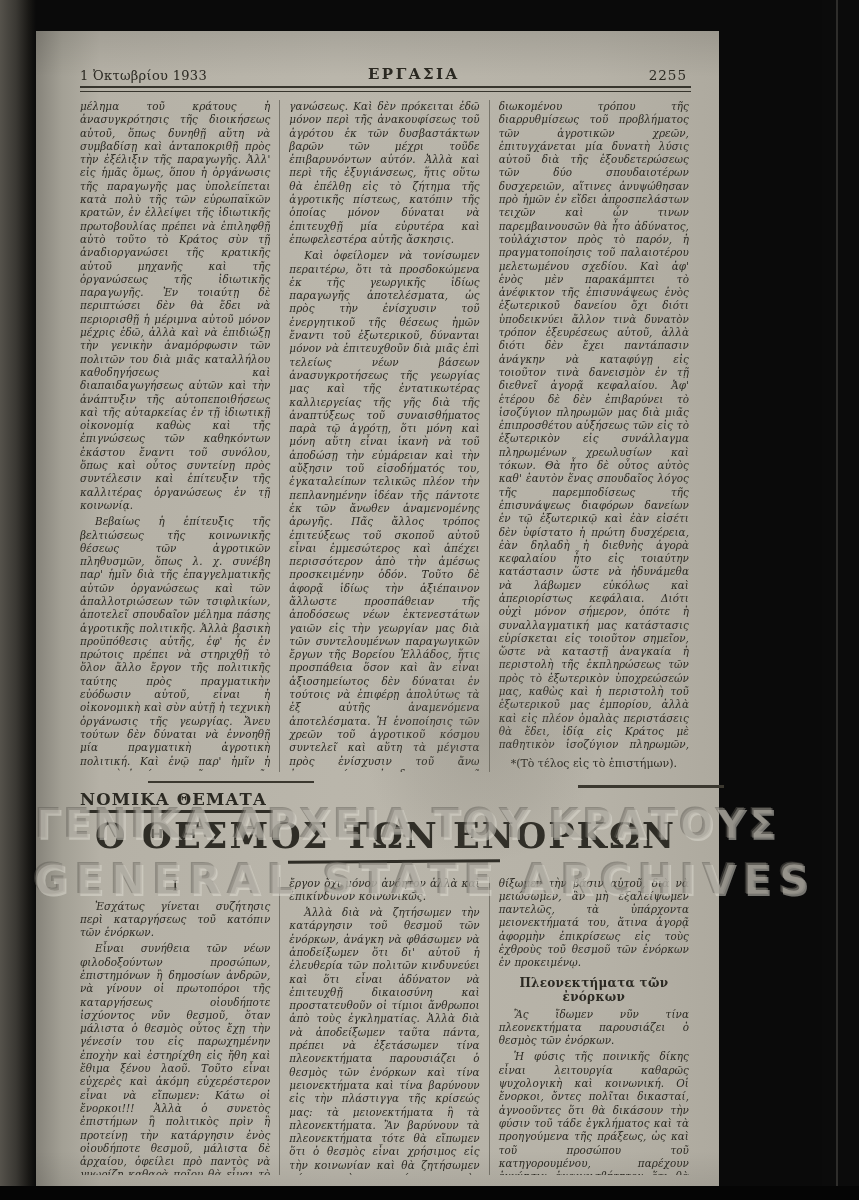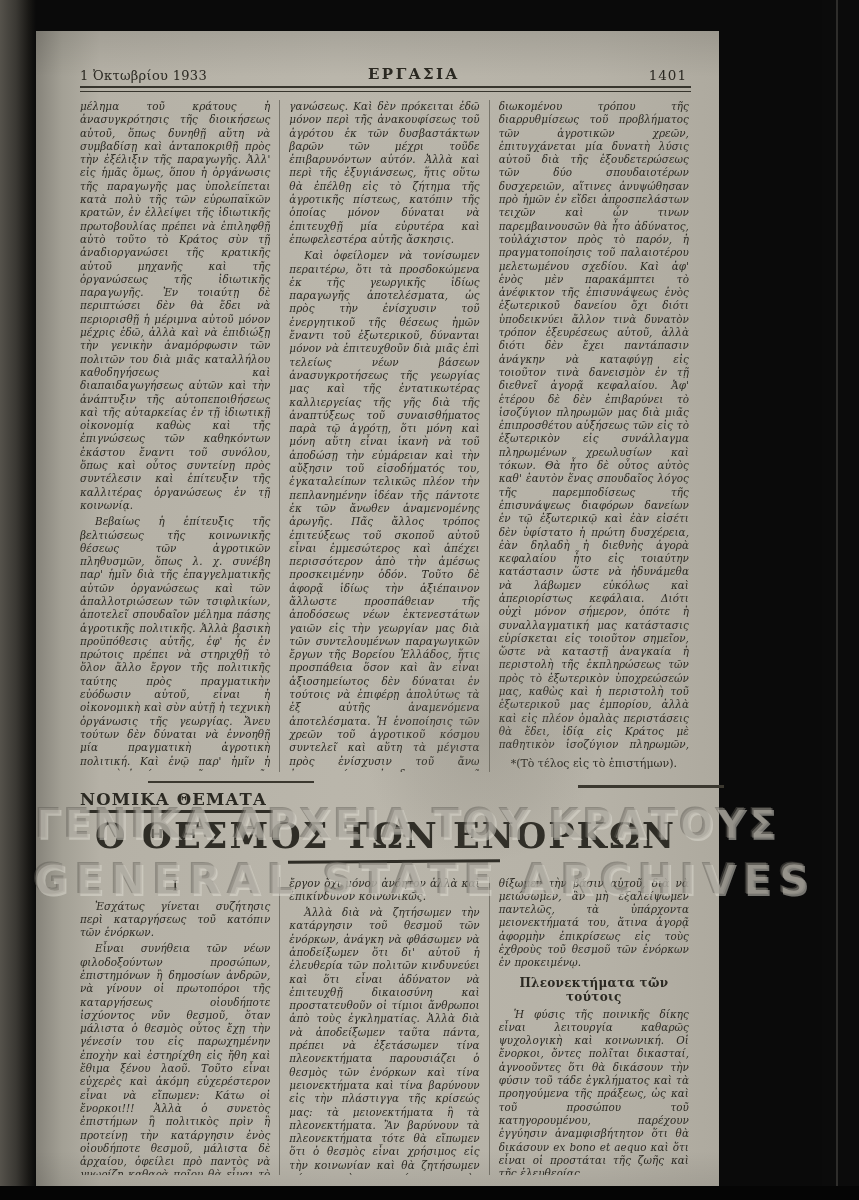--- a/index.html
+++ b/index.html
@@ -81,21 +81,21 @@
 <div class="left-edge"></div>
 <div class="right-edge">
     <div class="scratch"></div>
   </div>
 
 <div class="page">
 
   <div class="hdr">
     <span class="date">1 Ὀκτωβρίου 1933</span>
     <span class="masthead">ΕΡΓΑΣΙΑ</span>
-    <span class="pagenum">1401</span>
+    <span class="pagenum">2255</span>
   </div>
   <div class="double-rule"></div>
 
   <div class="cols top">
     <div class="col">
       <p class="p cont">μέλημα τοῦ κράτους ἡ ἀνασυγκρότησις τῆς διοικήσεως αὐτοῦ, ὅπως δυνηθῇ αὕτη νὰ συμβαδίσῃ καὶ ἀνταποκριθῇ πρὸς τὴν ἐξέλιξιν τῆς παραγωγῆς. Ἀλλ' εἰς ἡμᾶς ὅμως, ὅπου ἡ ὀργάνωσις τῆς παραγωγῆς μας ὑπολείπεται κατὰ πολὺ τῆς τῶν εὐρωπαϊκῶν κρατῶν, ἐν ἐλλείψει τῆς ἰδιωτικῆς πρωτοβουλίας πρέπει νὰ ἐπιληφθῇ αὐτὸ τοῦτο τὸ Κράτος σὺν τῇ ἀναδιοργανώσει τῆς κρατικῆς αὐτοῦ μηχανῆς καὶ τῆς ὀργανώσεως τῆς ἰδιωτικῆς παραγωγῆς. Ἐν τοιαύτῃ δὲ περιπτώσει δὲν θὰ ἔδει νὰ περιορισθῇ ἡ μέριμνα αὐτοῦ μόνον μέχρις ἐδῶ, ἀλλὰ καὶ νὰ ἐπιδιώξῃ τὴν γενικὴν ἀναμόρφωσιν τῶν πολιτῶν του διὰ μιᾶς καταλλήλου καθοδηγήσεως καὶ διαπαιδαγωγήσεως αὐτῶν καὶ τὴν ἀνάπτυξιν τῆς αὐτοπεποιθήσεως καὶ τῆς αὐταρκείας ἐν τῇ ἰδιωτικῇ οἰκονομίᾳ καθὼς καὶ τῆς ἐπιγνώσεως τῶν καθηκόντων ἑκάστου ἔναντι τοῦ συνόλου, ὅπως καὶ οὗτος συντείνῃ πρὸς συντέλεσιν καὶ ἐπίτευξιν τῆς καλλιτέρας ὀργανώσεως ἐν τῇ κοινωνίᾳ.</p>
       <p class="p">Βεβαίως ἡ ἐπίτευξις τῆς βελτιώσεως τῆς κοινωνικῆς θέσεως τῶν ἀγροτικῶν πληθυσμῶν, ὅπως λ. χ. συνέβη παρ' ἡμῖν διὰ τῆς ἐπαγγελματικῆς αὐτῶν ὀργανώσεως καὶ τῶν ἀπαλλοτριώσεων τῶν τσιφλικίων, ἀποτελεῖ σπουδαῖον μέλημα πάσης ἀγροτικῆς πολιτικῆς. Ἀλλὰ βασικὴ προϋπόθεσις αὐτῆς, ἐφ' ἧς ἐν πρώτοις πρέπει νὰ στηριχθῇ τὸ ὅλον ἄλλο ἔργον τῆς πολιτικῆς ταύτης πρὸς πραγματικὴν εὐόδωσιν αὐτοῦ, εἶναι ἡ οἰκονομικὴ καὶ σὺν αὐτῇ ἡ τεχνικὴ ὀργάνωσις τῆς γεωργίας. Ἄνευ τούτων δὲν δύναται νὰ ἐννοηθῇ μία πραγματικὴ ἀγροτικὴ πολιτική. Καὶ ἐνῷ παρ' ἡμῖν ἡ τεχνικὴ ὀργάνωσις τῆς γεωργικῆς παραγωγῆς ἔτυχε μερίμνης τινὸς κατὰ τὸ μᾶλλον καὶ ἧττον ἀξίας λόγου, εἰ καὶ ἐν αὐτῇ εὑρισκόμεθα εἰσέτι μακρὰν τοῦ εὐκταίου ἀποτελέσματος, ἐν τῇ οἰκονομικῇ ὀργανώσει τῆς γεωργικῆς παραγωγῆς, ἡ σημειωθεῖσα προσπάθεια ὑπῆρξεν ἔτι μικροτέρα. Ἡ ἑνοποίησις τῶν ἀγροτικῶν χρεῶν προσκρούει εἰς τὴν σφαῖραν τοῦ δευτέρου τούτου εἴδους ὀρ-</p>
     </div>
     <div class="col">
       <p class="p cont">γανώσεως. Καὶ δὲν πρόκειται ἐδῶ μόνον περὶ τῆς ἀνακουφίσεως τοῦ ἀγρότου ἐκ τῶν δυσβαστάκτων βαρῶν τῶν μέχρι τοῦδε ἐπιβαρυνόντων αὐτόν. Ἀλλὰ καὶ περὶ τῆς ἐξυγιάνσεως, ἥτις οὕτω θὰ ἐπέλθῃ εἰς τὸ ζήτημα τῆς ἀγροτικῆς πίστεως, κατόπιν τῆς ὁποίας μόνον δύναται νὰ ἐπιτευχθῇ μία εὐρυτέρα καὶ ἐπωφελεστέρα αὐτῆς ἄσκησις.</p>
@@ -124,21 +124,22 @@
       <div class="numeral">I</div>
       <p class="p">Ἐσχάτως γίνεται συζήτησις περὶ καταργήσεως τοῦ κατόπιν τῶν ἐνόρκων.</p>
       <p class="p">Εἶναι συνήθεια τῶν νέων φιλοδοξούντων προσώπων, ἐπιστημόνων ἢ δημοσίων ἀνδρῶν, νὰ γίνουν οἱ πρωτοπόροι τῆς καταργήσεως οἱουδήποτε ἰσχύοντος νῦν θεσμοῦ, ὅταν μάλιστα ὁ θεσμὸς οὗτος ἔχῃ τὴν γένεσίν του εἰς παρωχημένην ἐποχὴν καὶ ἐστηρίχθη εἰς ἤθη καὶ ἔθιμα ξένου λαοῦ. Τοῦτο εἶναι εὐχερὲς καὶ ἀκόμη εὐχερέστερον εἶναι νὰ εἴπωμεν: Κάτω οἱ ἔνορκοι!!! Ἀλλὰ ὁ συνετὸς ἐπιστήμων ἢ πολιτικὸς πρὶν ἢ προτείνῃ τὴν κατάργησιν ἑνὸς οἱουδήποτε θεσμοῦ, μάλιστα δὲ ἀρχαίου, ὀφείλει πρὸ παντὸς νὰ γνωρίζῃ καθαρὰ ποῖον θὰ εἶναι τὸ οἰκοδόμημα ἐκεῖνο, ὅπερ θὰ ἀντικαταστήσῃ τὸν καταργούμενον θεσμόν, διότι καταργεῖν ἄνευ συγχρόνου ἀνοικοδομήσεως εἶναι</p>
     </div>
     <div class="col">
       <p class="p cont">ἔργον ὄχι μόνον ἀνόητον ἀλλὰ καὶ ἐπικίνδυνον κοινωνικῶς.</p>
       <p class="p">Ἀλλὰ διὰ νὰ ζητήσωμεν τὴν κατάργησιν τοῦ θεσμοῦ τῶν ἐνόρκων, ἀνάγκη νὰ φθάσωμεν νὰ ἀποδείξωμεν ὅτι δι' αὐτοῦ ἡ ἐλευθερία τῶν πολιτῶν κινδυνεύει καὶ ὅτι εἶναι ἀδύνατον νὰ ἐπιτευχθῇ δικαιοσύνη καὶ προστατευθοῦν οἱ τίμιοι ἄνθρωποι ἀπὸ τοὺς ἐγκληματίας. Ἀλλὰ διὰ νὰ ἀποδείξωμεν ταῦτα πάντα, πρέπει νὰ ἐξετάσωμεν τίνα πλεονεκτήματα παρουσιάζει ὁ θεσμὸς τῶν ἐνόρκων καὶ τίνα μειονεκτήματα καὶ τίνα βαρύνουν εἰς τὴν πλάστιγγα τῆς κρίσεώς μας: τὰ μειονεκτήματα ἢ τὰ πλεονεκτήματα. Ἂν βαρύνουν τὰ πλεονεκτήματα τότε θὰ εἴπωμεν ὅτι ὁ θεσμὸς εἶναι χρήσιμος εἰς τὴν κοινωνίαν καὶ θὰ ζητήσωμεν μόνον νὰ προτείνωμεν τὰς ἐπιβαλλομένας μεταρρυθμίσεις χωρὶς νὰ</p>
     </div>
     <div class="col">
       <p class="p cont">θίξωμεν τὴν βάσιν αὐτοῦ, διὰ νὰ μειώσωμεν, ἂν μὴ ἐξαλείψωμεν παντελῶς, τὰ ὑπάρχοντα μειονεκτήματά του, ἅτινα ἀγορᾷ ἀφορμὴν ἐπικρίσεως εἰς τοὺς ἐχθροὺς τοῦ θεσμοῦ τῶν ἐνόρκων ἐν προκειμένῳ.</p>
-      <div class="subhead">Πλεονεκτήματα τῶν τούτοις</div>
+      <div class="subhead">Πλεονεκτήματα τῶν ἐνόρκων</div>
+      <p class="p">Ἂς ἴδωμεν νῦν τίνα πλεονεκτήματα παρουσιάζει ὁ θεσμὸς τῶν ἐνόρκων.</p>
       <p class="p">Ἡ φύσις τῆς ποινικῆς δίκης εἶναι λειτουργία καθαρῶς ψυχολογικὴ καὶ κοινωνική. Οἱ ἔνορκοι, ὄντες πολῖται δικασταί, ἀγνοοῦντες ὅτι θὰ δικάσουν τὴν φύσιν τοῦ τάδε ἐγκλήματος καὶ τὰ προηγούμενα τῆς πράξεως, ὡς καὶ τοῦ προσώπου τοῦ κατηγορουμένου, παρέχουν ἐγγύησιν ἀναμφισβήτητον ὅτι θὰ δικάσουν ex bono et aequo καὶ ὅτι εἶναι οἱ προστάται τῆς ζωῆς καὶ τῆς ἐλευθερίας</p>
     </div>
   </div>
 
   <div class="wm wm1">ΓΕΝΙΚΑ ΑΡΧΕΙΑ ΤΟΥ ΚΡΑΤΟΥΣ</div>
   <div class="wm wm2">GENERAL STATE ARCHIVES</div>
   <div class="wm-emblem"></div>
 
 </div>
 

